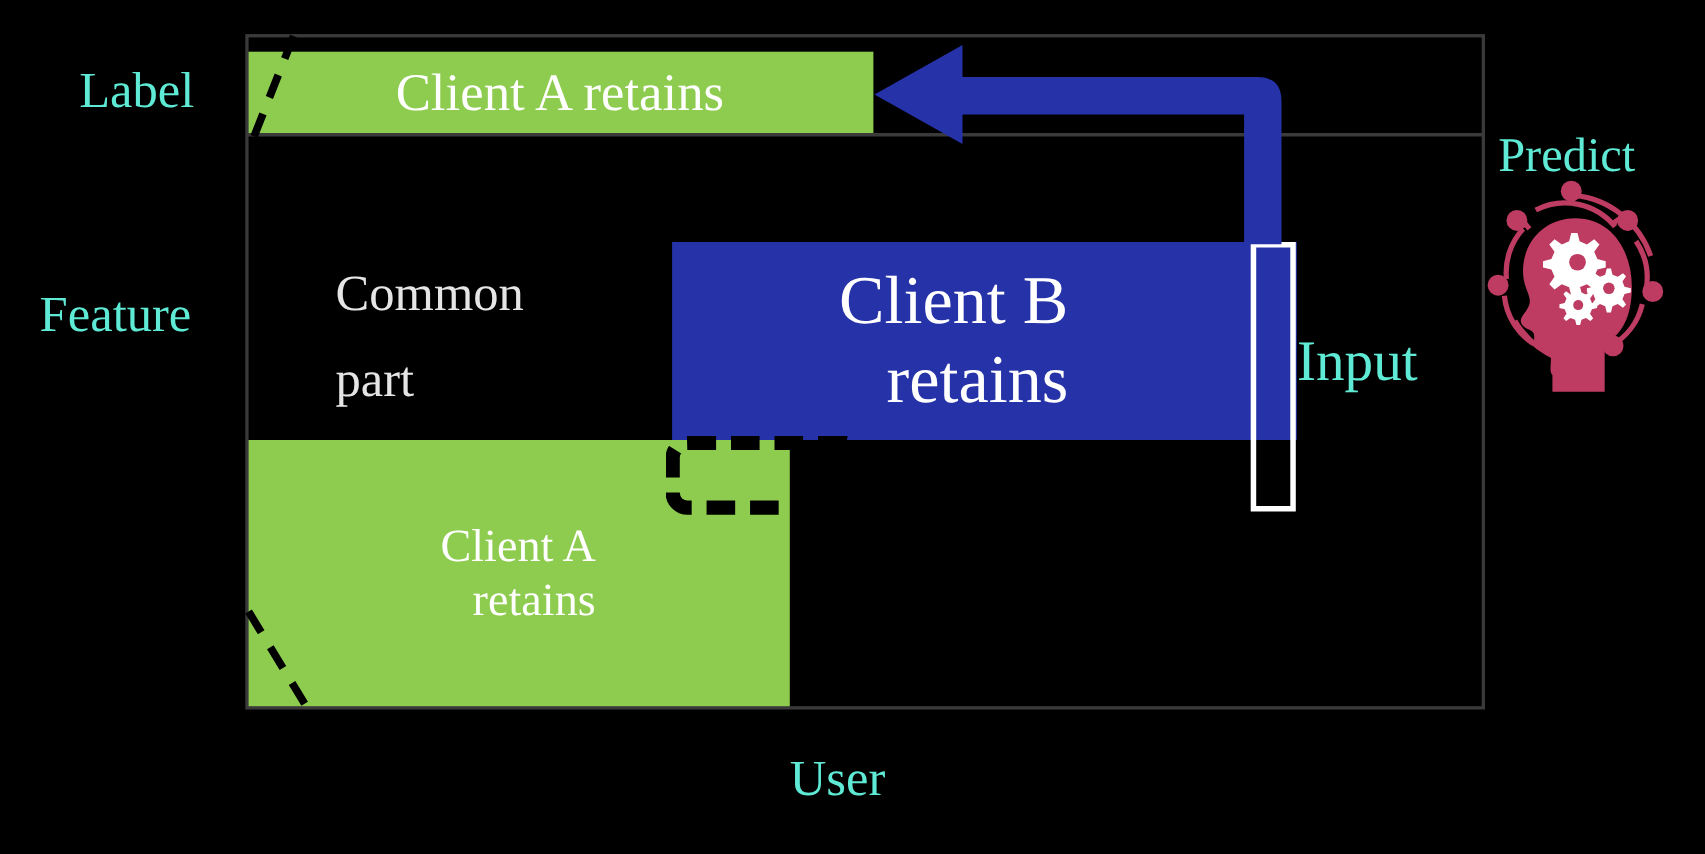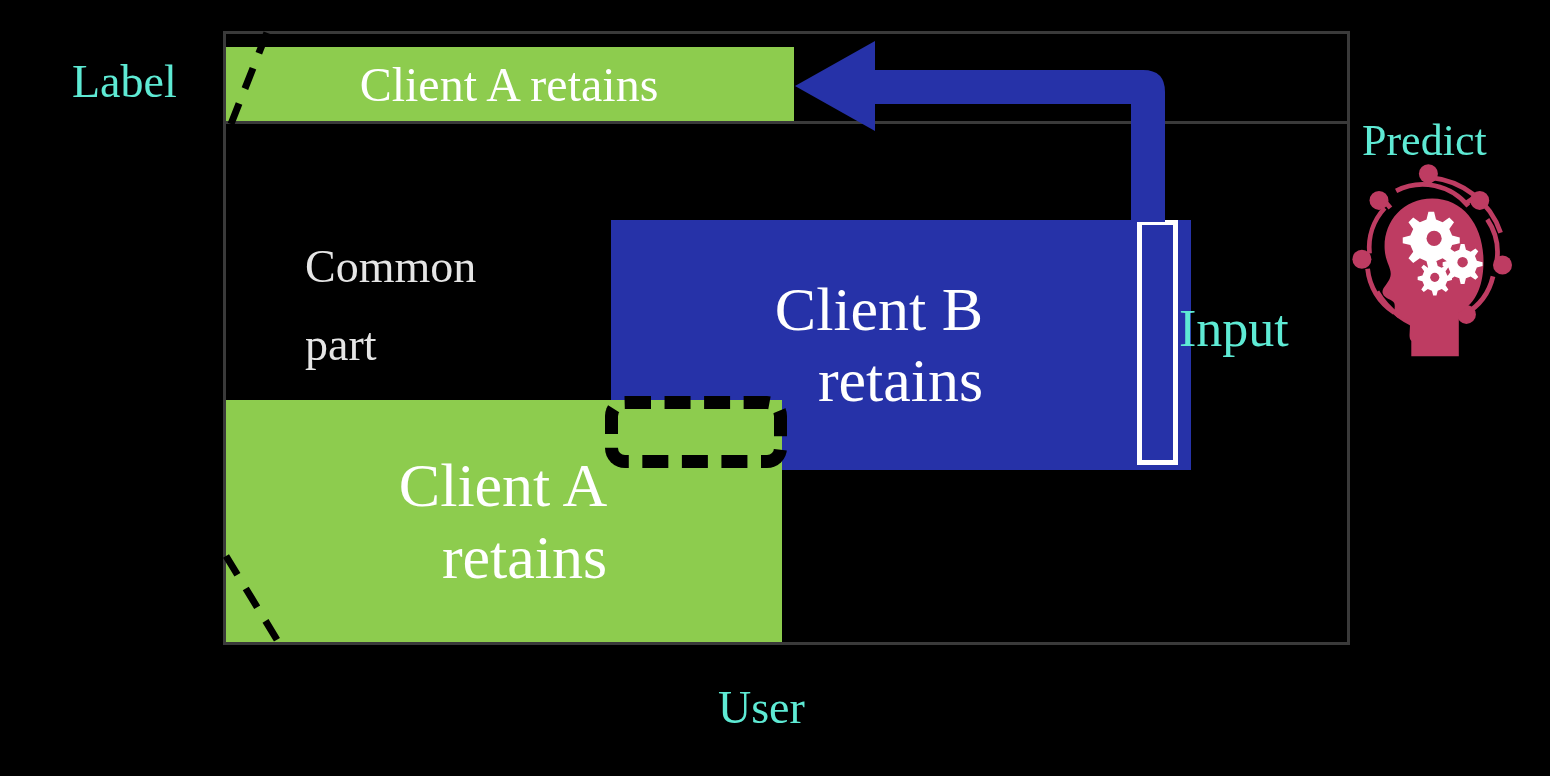--- a/index.html
+++ b/index.html
@@ -39,30 +39,30 @@
     display:flex;align-items:center;justify-content:center;
     text-align:right;color:#ffffff;
     line-height:1.15;
   }
   #block-client-a-label{
     left:224px;top:47px;width:570px;height:76px;
     background:#8DCC4E;
     font-size:48px;
   }
   #block-client-b{
-    left:611px;top:220px;width:568px;height:250px;
+    left:611px;top:220px;width:568px;height:180px;
     background:#2632A8;
     font-size:62px;
-    padding-left:12px;
+    padding-left:0px;
   }
   #block-client-b .inner{transform:translateX(-28px);}
   #block-client-a-feature{
-    left:224px;top:400px;width:558px;height:243px;
+    left:224px;top:400px;width:494px;height:243px;
     background:#8DCC4E;
-    font-size:62px;
+    font-size:42px;
   }
 
   
   #input-highlight{
     left:1137px;top:220px;width:41px;height:245px;
     border:5px solid #ffffff;
     box-sizing:border-box;
     background:transparent;
   }
 
@@ -116,20 +116,21 @@
   <div class="abs" id="input-highlight" style="z-index:4;"></div>
 
   <div class="abs" id="overlap-marker" style="z-index:6;"></div>
 
   <svg id="arrow-svg" width="1550" height="776">
     <path d="M1165 222 L1165 92 Q1165 70 1143 70 L875 70 L875 41 L795 86 L875 131 L875 104 L1131 104 L1131 222 Z" fill="#2632A8"></path>
   </svg>
 
   <div class="abs axis-label" id="label-label">Label</div>
 
+  <div class="abs axis-label" id="feature-label">Feature</div>
 
   <div class="abs axis-label" id="user-label">User</div>
 
   <div class="abs axis-label" id="input-label" style="z-index:8;">Input</div>
 
   <div class="abs axis-label" id="predict-label" style="z-index:8;">Predict</div>
 
   <div class="abs" id="common-part" style="white-space:pre-line;z-index:3;">Common
 part</div>
 

